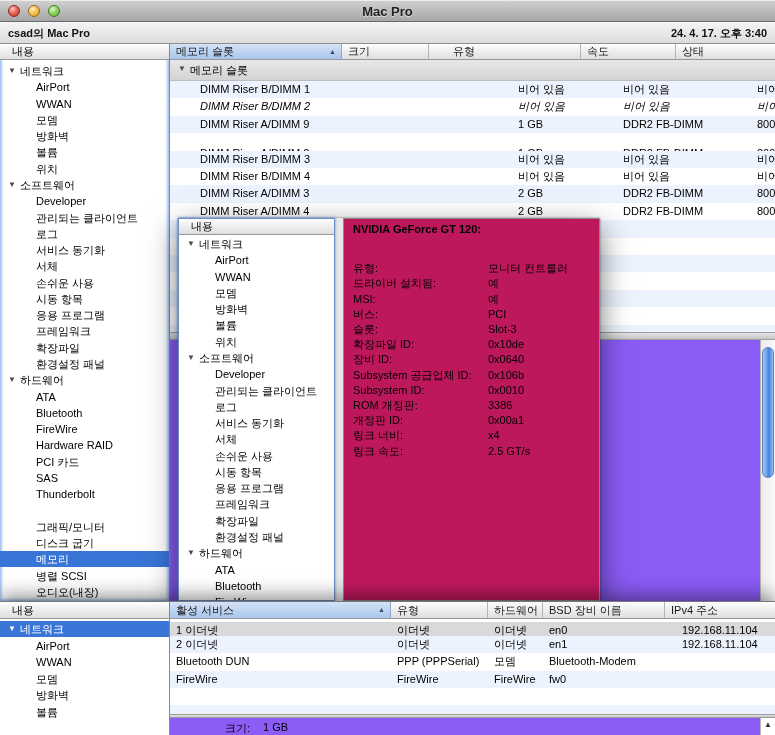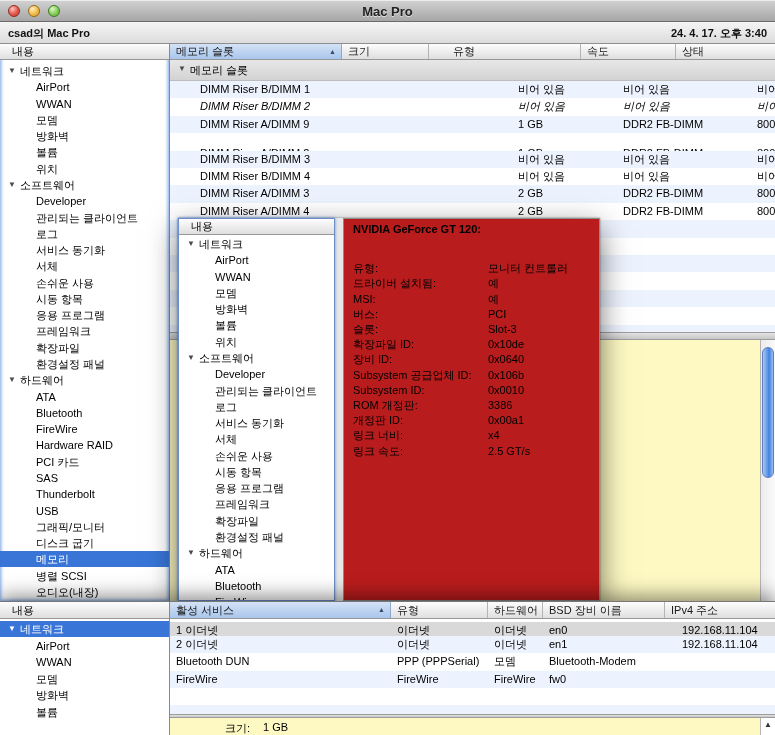--- a/index.html
+++ b/index.html
@@ -75,31 +75,31 @@
   
   .mc1 { left:30px; }  .mc2 { left:348px; } .mc3 { left:453px; } .mc4 { left:587px; }
   .memrow { height:17.4px; line-height:17.4px; }
 
   
   .nc1 { left:6px; } .nc2 { left:227px; } .nc3 { left:324px; } .nc4 { left:379px; } .nc5 { left:512px; }
   .netrow { height:17.2px; line-height:17.2px; }
 
   
   .splitter { background:linear-gradient(#e3e3e3,#c7c7c7); border-top:1px solid #9d9d9d; border-bottom:1px solid #9d9d9d; }
-  .detail { background:#fef9c3; }
+  .detail { background:#8b5cf6; }
   .vscroll { position:absolute; top:0; right:0; width:15px; height:100%;
     background:linear-gradient(to right,#ececec,#fafafa); border-left:1px solid #b5b5b5; }
   .vthumb { position:absolute; left:1px; width:12px; border-radius:7px;
     background:linear-gradient(to right,#a7c8f2 0%,#5e97ea 45%,#417fe2 60%,#9cc0ef 100%);
     border:1px solid #5f7fb9; }
   .scrollarrow { position:absolute; font-size:8px; color:#333; }
 
   
   .winfrag { background:#e8e8e8; box-shadow:0 10px 28px rgba(0,0,0,.55), 0 0 2px rgba(0,0,0,.45); }
-  .gpupanel { background:#b91c1c; border:1px solid #8c8c8c; overflow:hidden;text-align:right; }
+  .gpupanel { background:#be185d; border:1px solid #8c8c8c; overflow:hidden;text-align:right; }
   .gputitle { position:absolute; left:9px; top:4px; font-weight:bold; }
   .gpurow { position:absolute; left:0; right:0; height:15px; line-height:15px; white-space:nowrap; }
   .gpurow .k { position:absolute; left:9px; }
   .gpurow .v { position:absolute; left:144px; }
 </style>
 </head>
 <body>
 
 <div id="screen">
 
@@ -193,23 +193,20 @@
         <span class="lbl lv1">Hardware RAID</span>
       </div>
       <div class="siderow" style="top: 409.72px;">
         <span class="lbl lv1">PCI 카드</span>
       </div>
       <div class="siderow" style="top: 426px;">
         <span class="lbl lv1">SAS</span>
       </div>
       <div class="siderow" style="top: 442.28px;">
         <span class="lbl lv1">Thunderbolt</span>
-      </div>
-      <div class="siderow" style="top: 458.56px;">
-        <span class="lbl lv1">USB</span>
       </div>
       <div class="siderow" style="top: 474.84px;">
         <span class="lbl lv1">그래픽/모니터</span>
       </div>
       <div class="siderow" style="top: 491.12px;">
         <span class="lbl lv1">디스크 굽기</span>
       </div>
       <div class="siderow sel" style="top: 507.4px;">
         <span class="lbl lv1">메모리</span>
       </div>

